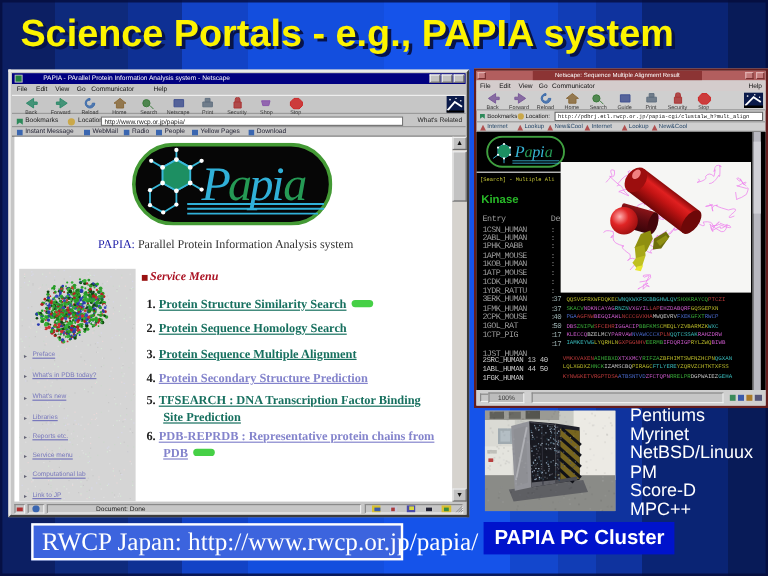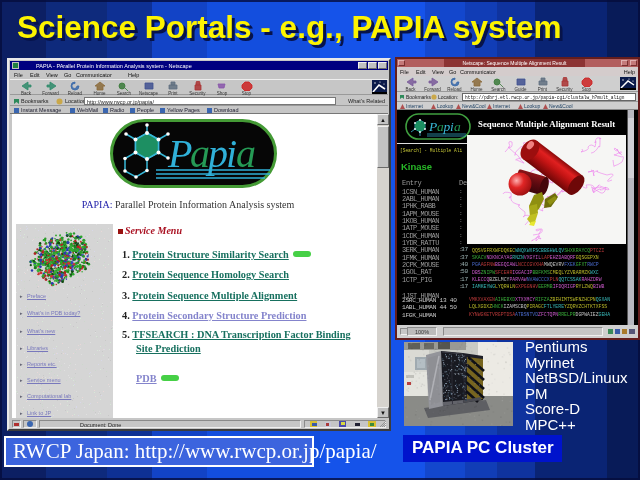--- a/index.html
+++ b/index.html
@@ -51,21 +51,21 @@
 #w2tb{position:absolute;left:0;top:0;width:241px;height:8px;background:#b25e5e;}
 #w2tbc{position:absolute;left:47px;top:0px;width:141px;height:8px;background:#8c3434;color:#fff;font-size:5px;text-align:center;line-height:8px;white-space:nowrap;overflow:hidden;}
 #w2menu{position:absolute;left:0;top:8px;width:241px;height:9px;background:#d4cccc;color:#111;}
 #w2menu span{position:absolute;top:1.5px;font-size:5.5px;}
 #w2tool{position:absolute;left:0;top:17px;width:241px;height:16px;background:#cfcfcf;border-bottom:1px solid #999;}
 #w2loc{position:absolute;left:0;top:33px;width:241px;height:10px;border-bottom:1px solid #999;}
 #w2pers{position:absolute;left:0;top:43px;width:241px;height:8px;border-bottom:1px solid #888;}
 #w2content{position:absolute;left:0;top:51px;width:241px;height:215px;background:#000;overflow:hidden;}
 #w2status{position:absolute;left:0;top:266px;width:241px;height:13px;background:#cfcfcf;}
 .mono{font-family:"Liberation Mono",monospace;}
-#rwcp{position:absolute;left:4px;top:436px;width:310px;height:31px;background:#3c64de;border:2px solid #fff;
+#rwcp{position:absolute;left:26px;top:436px;width:310px;height:31px;background:#3c64de;border:2px solid #fff;
 color:#fff;font-family:"Liberation Serif",serif;font-size:21px;line-height:26px;padding-left:7px;white-space:nowrap;}
 #cluster{position:absolute;left:403px;top:435px;width:159px;height:27px;background:#0013cc;
 color:#fff;font-weight:bold;font-size:17px;line-height:26px;padding-left:9px;white-space:nowrap;}
 #specs{position:absolute;left:525px;top:339px;color:#fff;font-weight:normal;font-size:15px;line-height:15.5px;white-space:nowrap;}
 #photo{position:absolute;left:404px;top:342px;width:109px;height:84px;}
 </style></head><body>
 <div id="slide">
 <div id="title">Science Portals - e.g., PAPIA system</div>
 <div id="win1">
       <div id="w1tb">
@@ -1643,20 +1643,21 @@
         <svg class="abs" style="left:106px;top:115px" width="6" height="6">
           <rect width="5" height="5" fill="#991111"></rect>
         </svg>
         <div id="svmenu">Service Menu</div>
         <div class="li" style="left:110px;top:135px"><span class="num">1.</span>&nbsp;<span class="lgreen">Protein Structure Similarity Search</span><span class="newb"></span></div>
         <div class="li" style="left:110px;top:155px"><span class="num">2.</span>&nbsp;<span class="lgreen">Protein Sequence Homology Search</span></div>
         <div class="li" style="left:110px;top:176px"><span class="num">3.</span>&nbsp;<span class="lgreen">Protein Sequence Multiple Alignment</span></div>
         <div class="li" style="left:110px;top:196px"><span class="num">4.</span>&nbsp;<span class="lviolet">Protein Secondary Structure Prediction</span></div>
         <div class="li" style="left:110px;top:215px"><span class="num">5.</span>&nbsp;<span class="lgreen">TFSEARCH : DNA Transcription Factor Binding</span></div>
         <div class="li" style="left:124px;top:229px"><span class="lgreen">Site Prediction</span></div>
+        <div class="li" style="left:110px;top:245px"><span class="num">6.</span>&nbsp;<span class="lviolet">PDB-REPRDB : Representative protein chains from</span></div>
         <div class="li" style="left:124px;top:259px"><span class="lviolet">PDB</span><span class="newb"></span></div>
       </div>
       <div id="w1scroll">
 <div class="btn3" style="left:0;top:0;width:12px;height:11px;text-align:center;font-size:6px;line-height:10px;color:#111">▲</div>
 <div class="btn3" style="left:0;top:12px;width:12px;height:42px"></div>
 <div class="btn3" style="left:0;bottom:0;width:12px;height:11px;text-align:center;font-size:6px;line-height:10px;color:#111">▼</div>
 </div>
       <div id="w1status">
 <div class="sunk" style="left:2px;top:1px;width:9px;height:8px">
           <svg width="7" height="6">
@@ -1825,21 +1826,20 @@
 <g font-family="Liberation Serif,serif" font-style="italic" font-size="13.5">
 <text x="24" y="18" fill="#38b8d8">P</text>
             <text x="32" y="18" fill="#259a55">a</text>
             <text x="38.5" y="18" fill="#38b8d8">p</text>
             <text x="45" y="18" fill="#38b8d8">i</text>
             <text x="49" y="18" fill="#259a55">a</text>
           </g>
 <line x1="22" y1="21" x2="61" y2="21" stroke="#38b8d8" stroke-width="0.7"></line>
           <line x1="22" y1="23" x2="61" y2="23" stroke="#38b8d8" stroke-width="0.7"></line>
 </svg>
-        <span class="abs" style="left:81px;top:9px;font-family:'Liberation Serif',serif;font-weight:bold;font-size:8.8px;color:#fff;white-space:nowrap">Sequence Multiple Alignment Result</span>
         <div class="abs" style="left:0px;top:33px;width:76px;height:1px;background:#ddd"></div>
         <span class="abs mono" style="left:3px;top:38px;font-size:4.5px;color:#c8c838;white-space:nowrap">[Search]  - Multiple Ali</span>
         <span class="abs" style="left:4px;top:51px;font-size:9.5px;font-weight:bold;color:#28b828">Kinase</span>
         <span class="abs mono" style="left:5px;top:69px;font-size:7px;color:#9a9a9a;letter-spacing:-0.3px">Entry</span>
         <span class="abs mono" style="left:62px;top:69px;font-size:7px;color:#9a9a9a;letter-spacing:-0.3px">Desc</span>
         <span class="abs mono" style="left:5px;top:77.5px;font-size:7px;color:#9a9a9a;white-space:nowrap;letter-spacing:-0.5px">1CSN_HUMAN</span>
         <span class="abs mono" style="left:62px;top:77.5px;font-size:6.2px;color:#9a9a9a">:</span>
         <span class="abs mono" style="left:64px;top:77.5px;font-size:6.2px;color:#9ab0b0;letter-spacing:-0.3px"></span>
         <span class="abs mono" style="left:5px;top:84.8px;font-size:7px;color:#9a9a9a;white-space:nowrap;letter-spacing:-0.5px">2ABL_HUMAN</span>
         <span class="abs mono" style="left:62px;top:84.8px;font-size:6.2px;color:#9a9a9a">:</span>

